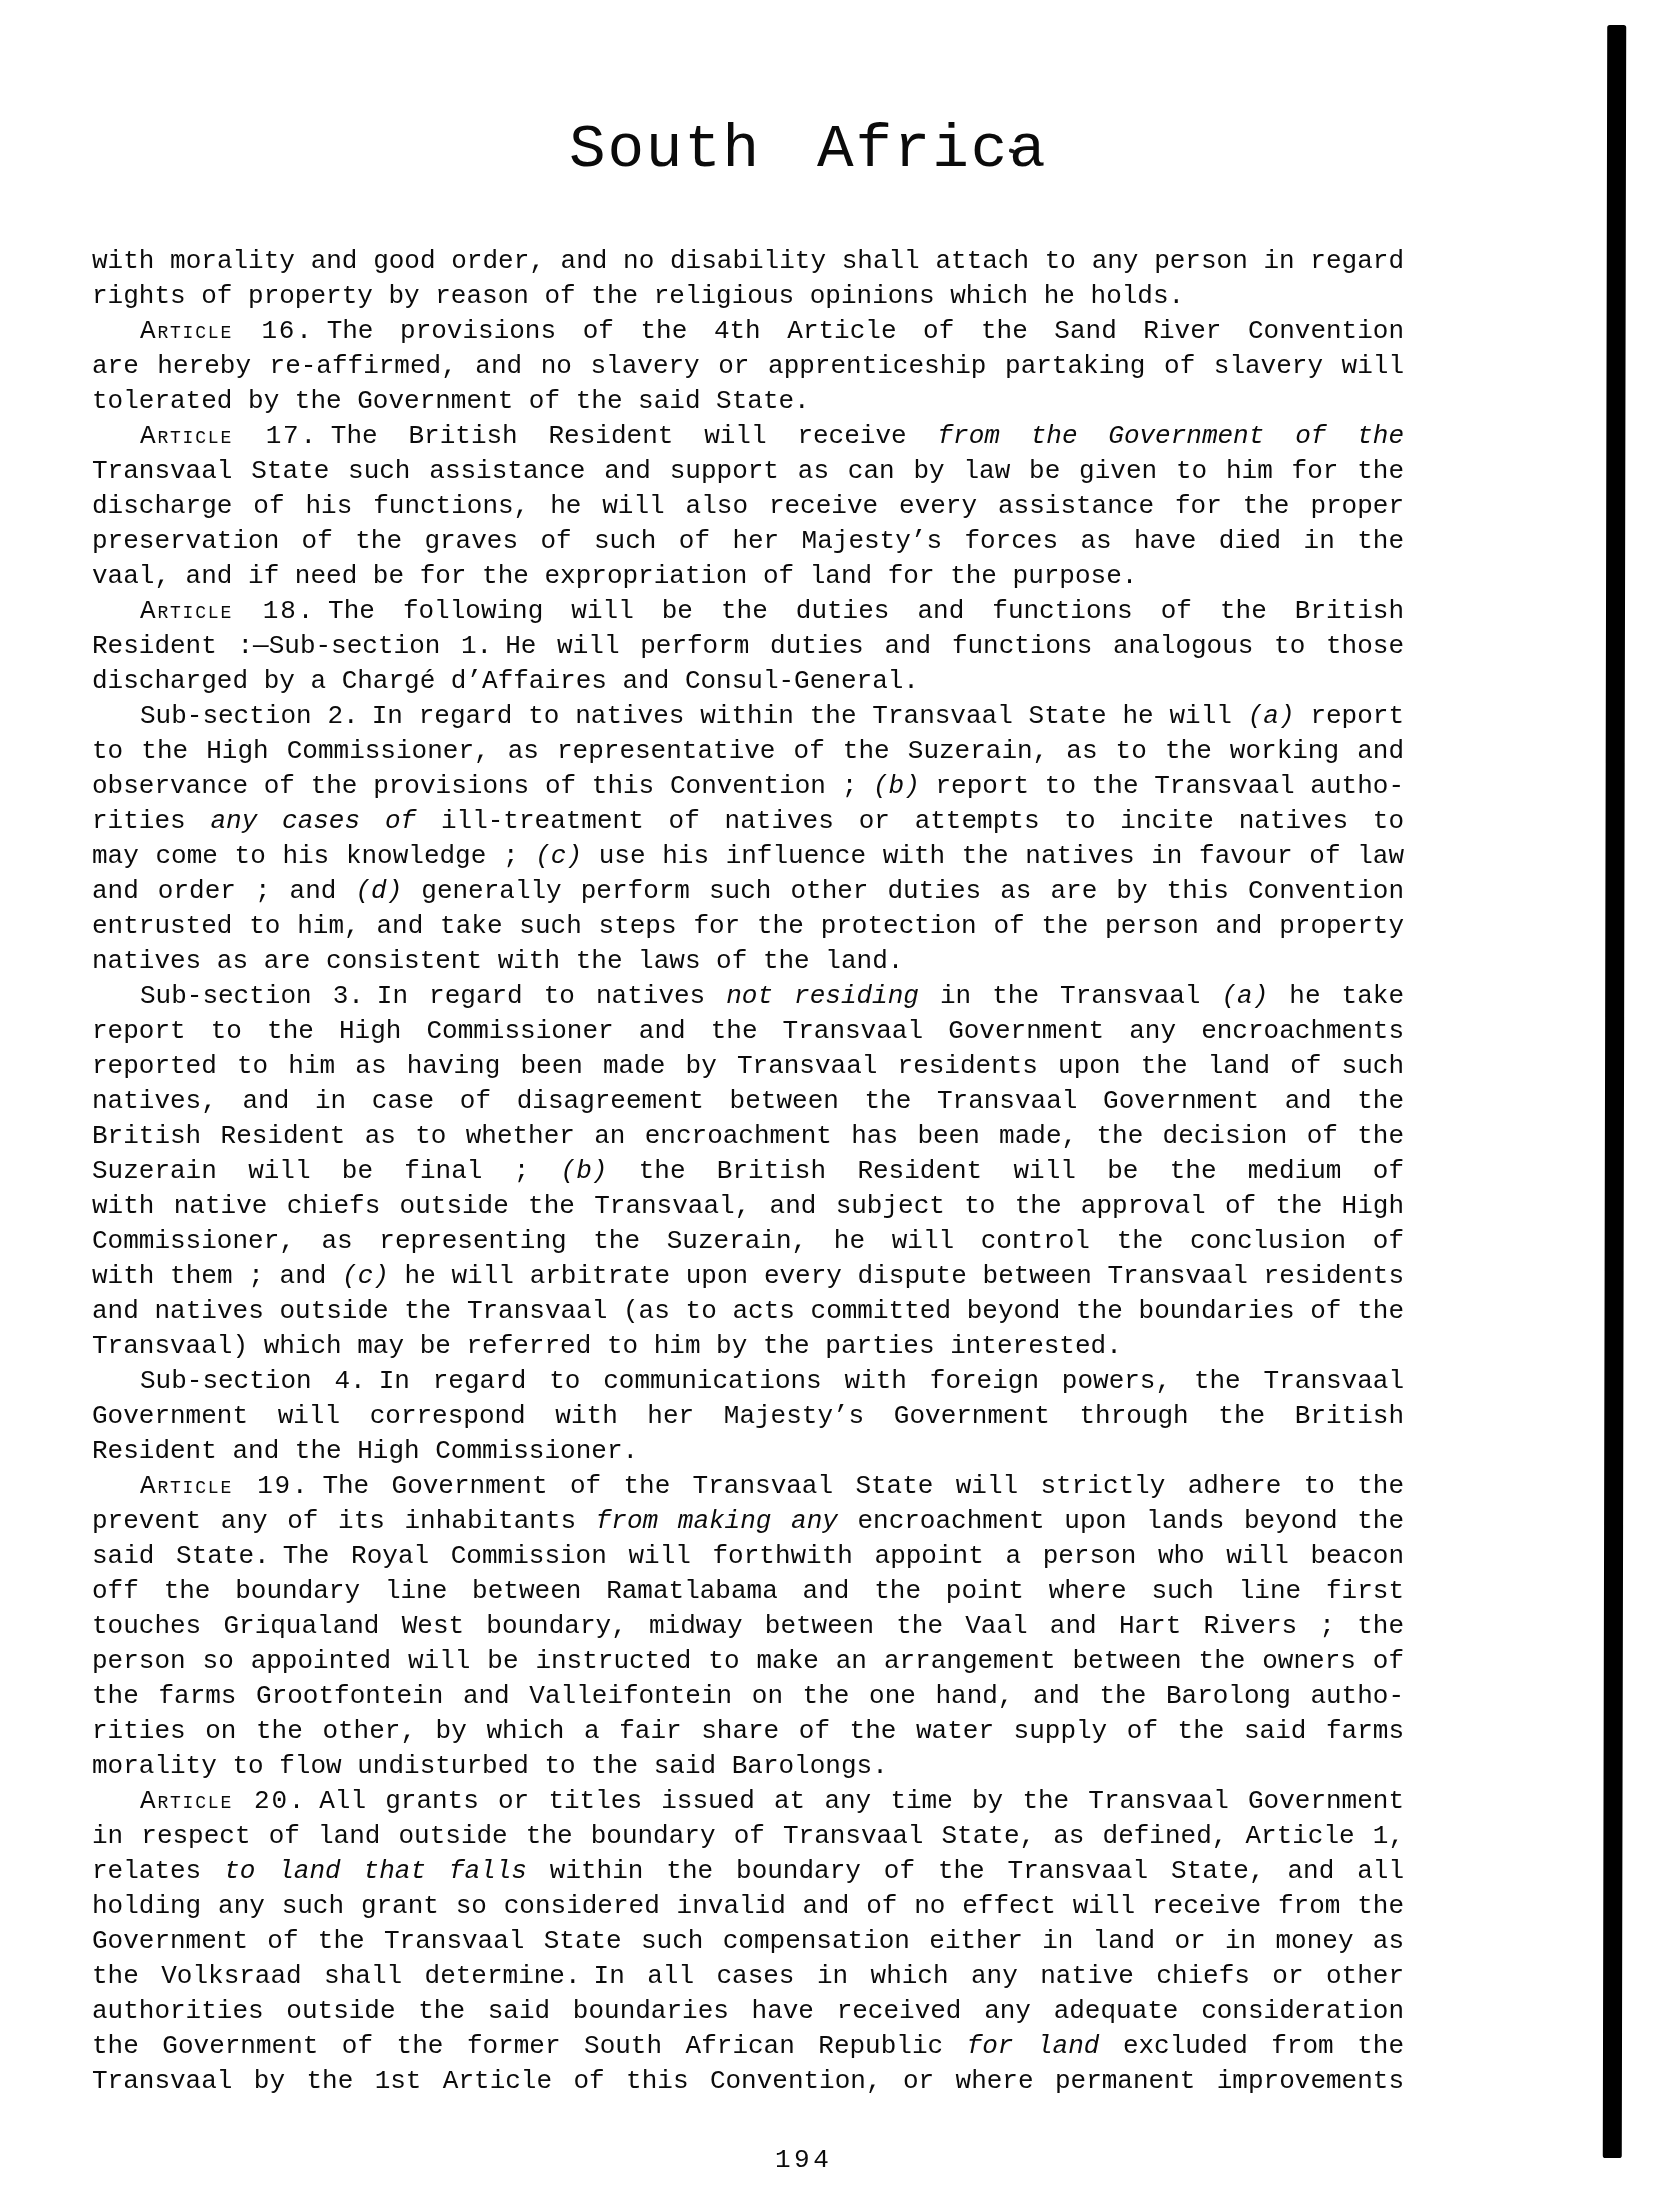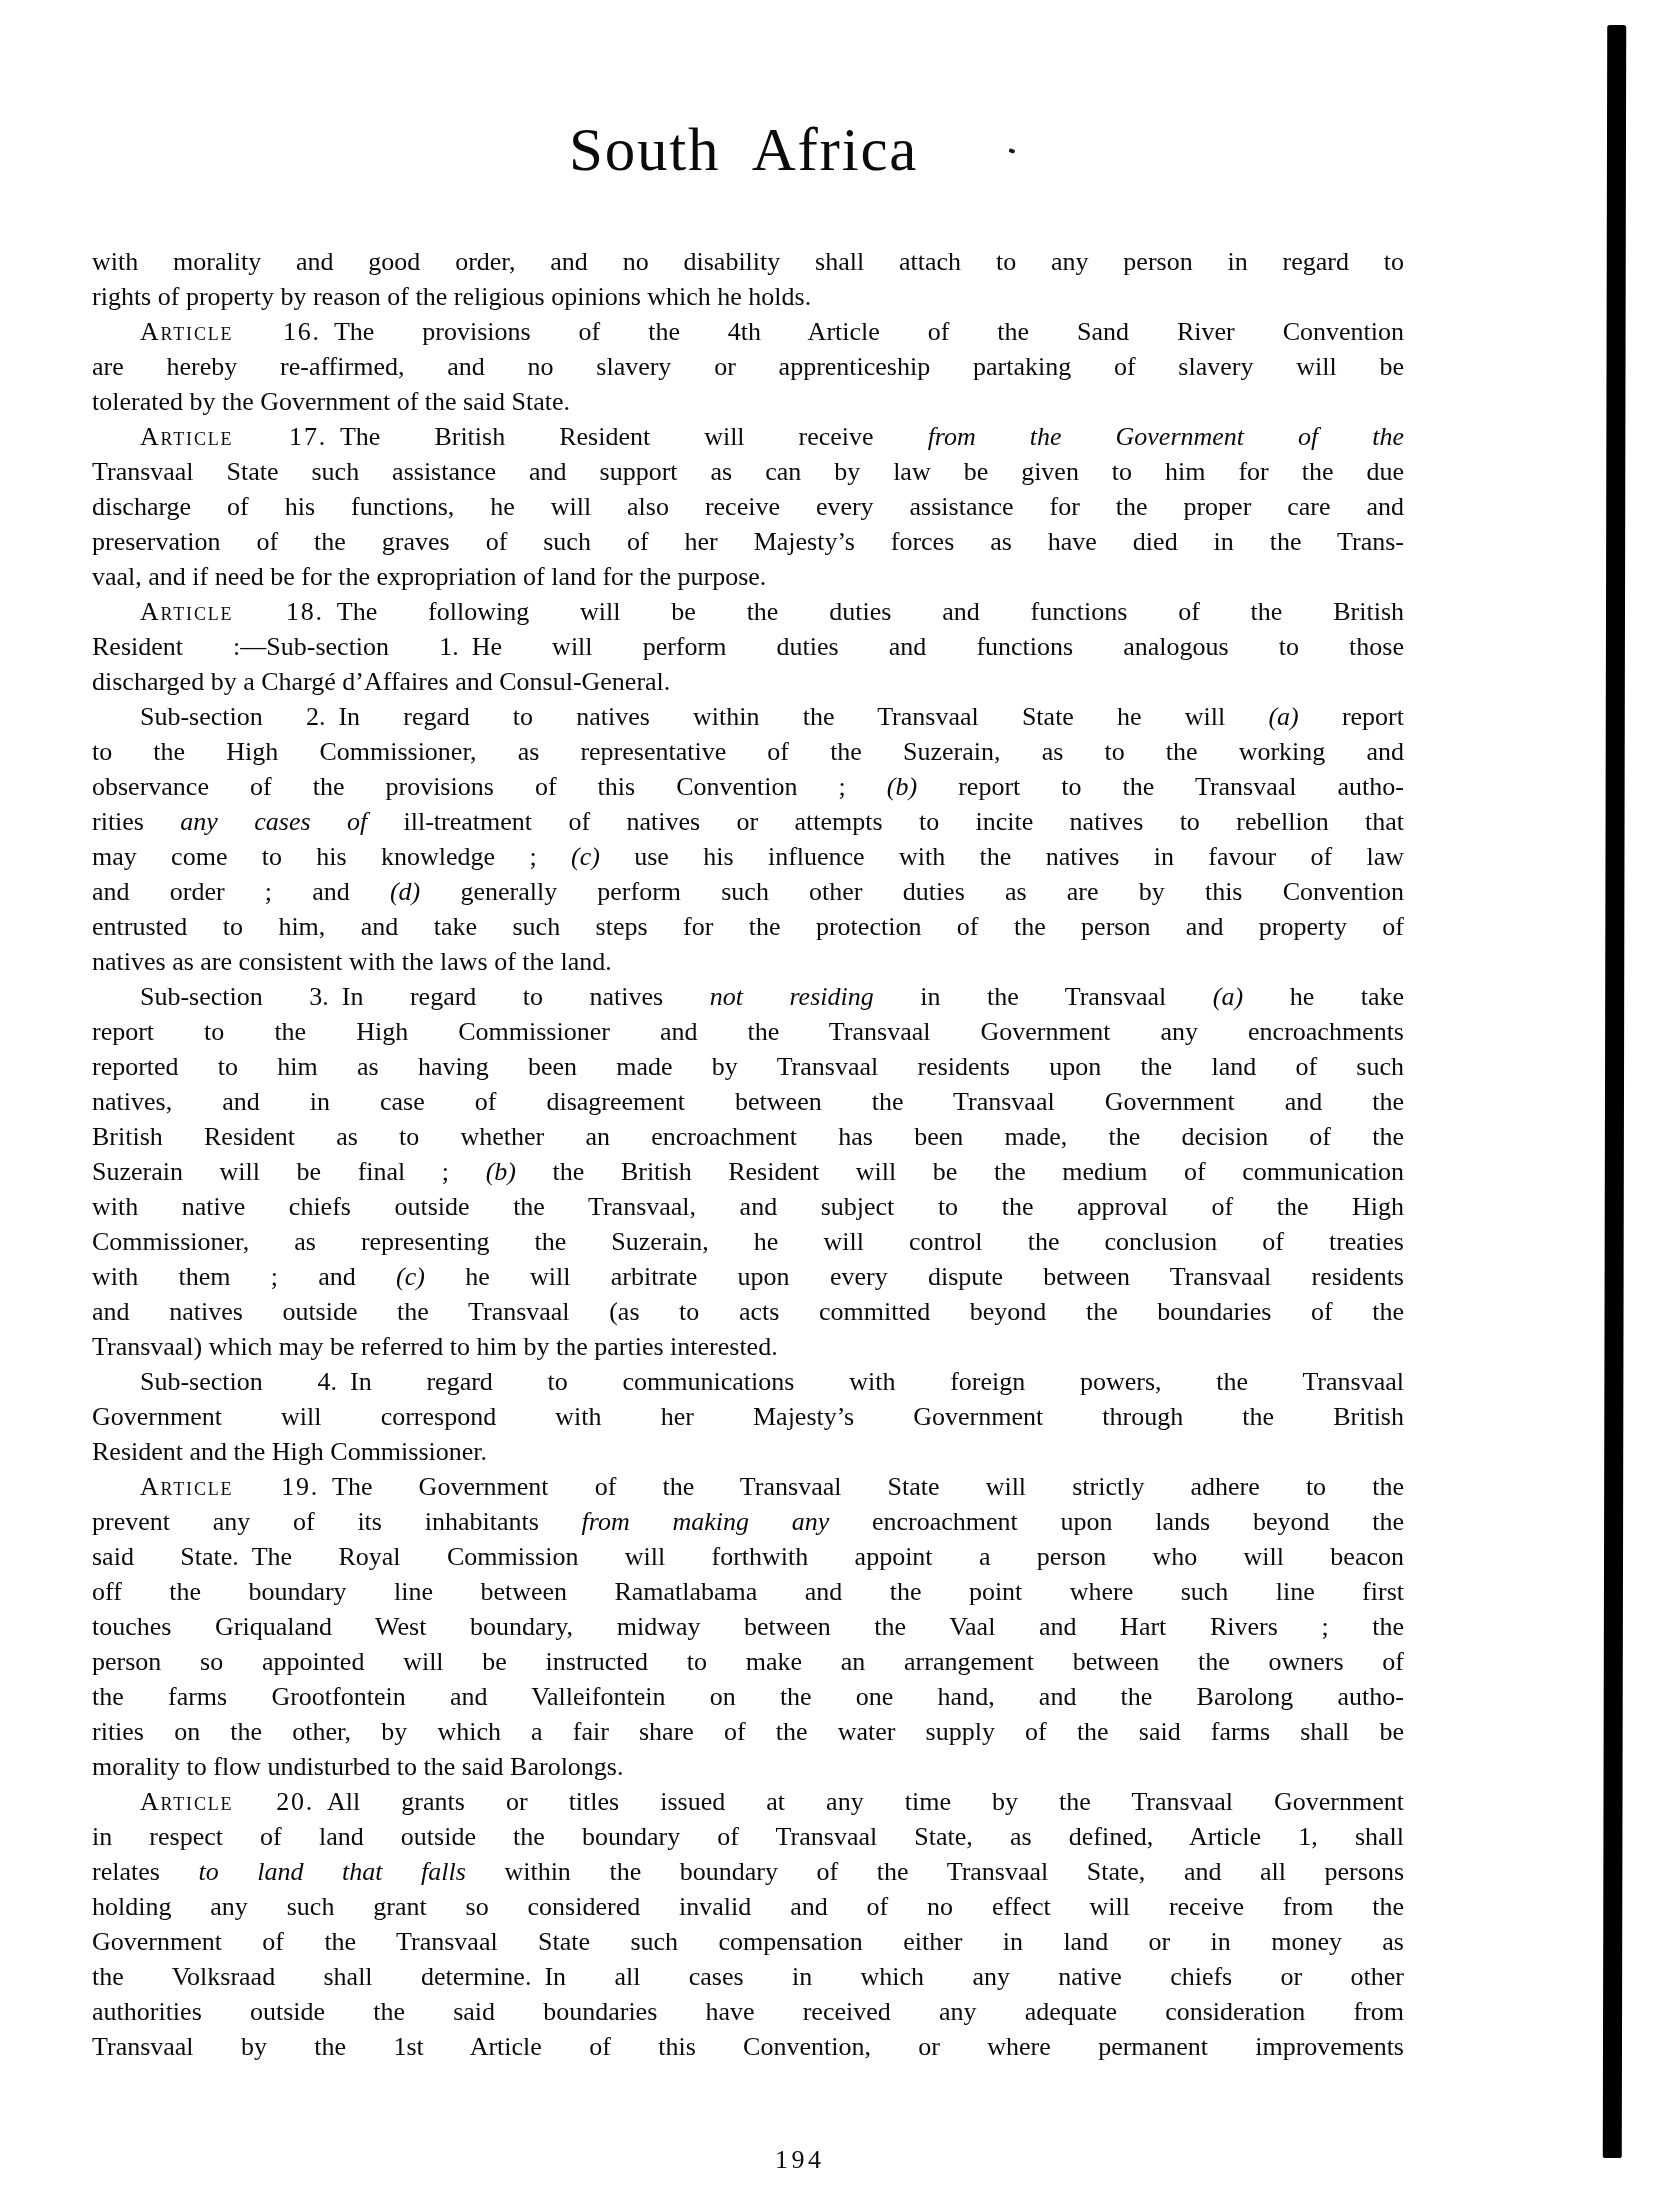--- a/index.html
+++ b/index.html
@@ -1,21 +1,21 @@
 <!DOCTYPE html>
 <html style="font-size:14px"><head>
 <meta charset="utf-8">
 <style>
   html, body { margin: 0; padding: 0; background: #ffffff; }
   .page {
     position: relative;
     width: 1665px;
     height: 2209px;
     background: #ffffff;
-    font-family: Liberation Serif, serif;
+    font-family: Liberation Mono, monospace;
     color: #0b0b0b;
     overflow: hidden;
   }
   .title {
     position: absolute;
     left: 569px;
     top: 119px;
     margin: 0;
     font-size: 61px;
     font-weight: 500;
@@ -122,17 +122,18 @@
       <div class="line"><span>the farms Grootfontein and Valleifontein on the one hand, and the Barolong autho-</span></div>
       <div class="line"><span>rities on the other, by which a fair share of the water supply of the said farms shall be</span></div>
       <div class="line nj"><span>morality to flow undisturbed to the said Barolongs.</span></div>
       <div class="line in"><span class="sc">Article 20.</span><span> All grants or titles issued at any time by the Transvaal Government</span></div>
       <div class="line"><span>in respect of land outside the boundary of Transvaal State, as defined, Article 1, shall</span></div>
       <div class="line"><span>relates </span><span class="it">to land that falls</span><span> within the boundary of the Transvaal State, and all persons</span></div>
       <div class="line"><span>holding any such grant so considered invalid and of no effect will receive from the</span></div>
       <div class="line"><span>Government of the Transvaal State such compensation either in land or in money as</span></div>
       <div class="line"><span>the Volksraad shall determine. In all cases in which any native chiefs or other</span></div>
       <div class="line"><span>authorities outside the said boundaries have received any adequate consideration from</span></div>
+      <div class="line"><span>the Government of the former South African Republic </span><span class="it">for land</span><span> excluded from the</span></div>
       <div class="line"><span>Transvaal by the 1st Article of this Convention, or where permanent improvements</span></div>
     </div>
   <div class="folio">194</div>
 </div>
 
 
 </body></html>

